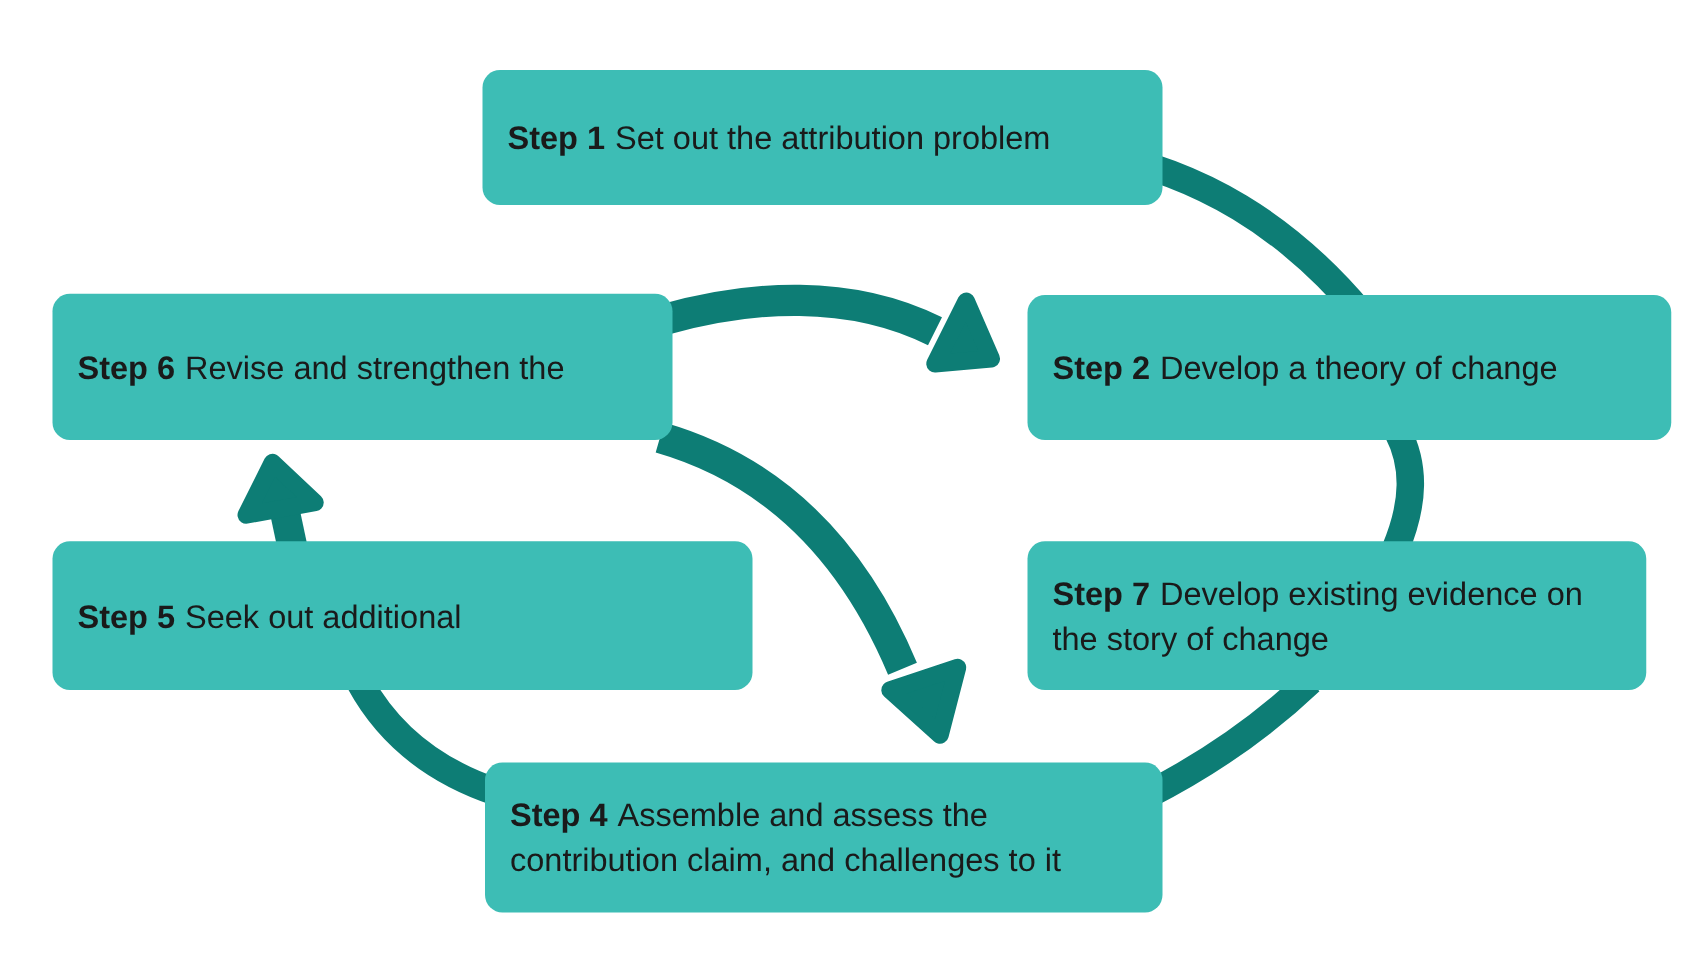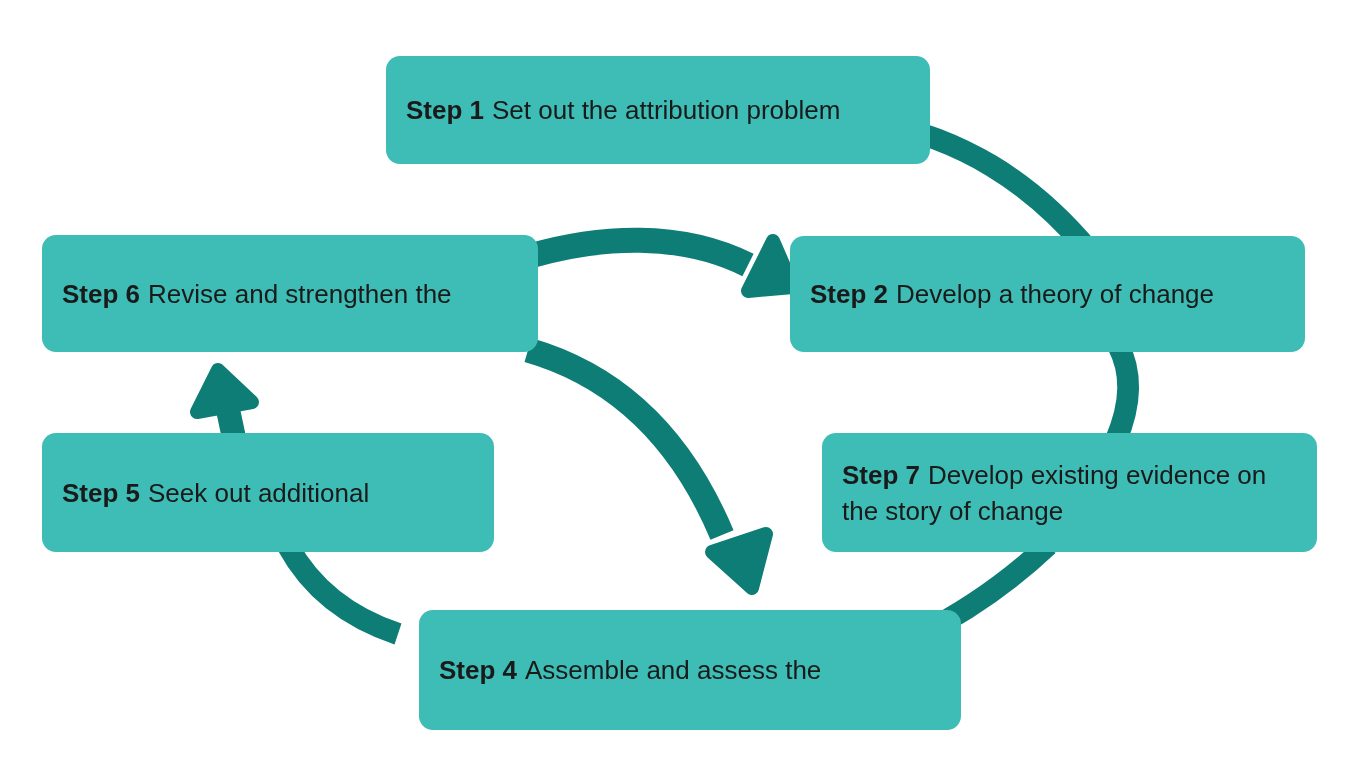--- a/index.html
+++ b/index.html
@@ -32,24 +32,24 @@
     box-sizing:border-box;
     display:flex;flex-direction:column;justify-content:center;
     padding:0 20px;
     color:var(--text);
     font-size:26px;line-height:36px;
   }
   .line{white-space:nowrap;}
   .step-label{font-weight:bold;margin-right:8px;}
   
   #box-step-1{left:386px;top:56px;width:544px;height:108px;}
-  #box-step-2{left:790px;top:236px;width:515px;height:116px;}
+  #box-step-2{left:822px;top:236px;width:515px;height:116px;}
   #box-step-3{left:822px;top:433px;width:495px;height:119px;}
-  #box-step-4{left:388px;top:610px;width:542px;height:120px;margin-left:31px;}
-  #box-step-5{left:42px;top:433px;width:452px;height:119px;}
+  #box-step-4{left:388px;top:610px;width:542px;height:120px;}
+  #box-step-5{left:42px;top:433px;width:560px;height:119px;}
   #box-step-6{left:42px;top:235px;width:496px;height:117px;gap:20px;}
 </style>
 </head>
 <body>
 
 <div id="canvas">
 
   <svg id="arrow-layer" viewBox="0 0 1366 768" xmlns="http://www.w3.org/2000/svg">
 
     <path class="arc" d="M 875 122 C 960 138 1030 180 1090 252"></path>
@@ -76,20 +76,21 @@
     <div class="line"><span class="step-label">Step 2</span><span>Develop a theory of change</span></div>
   </div>
 
   <div class="step-box" id="box-step-3">
     <div class="line"><span class="step-label">Step 7</span><span>Develop existing evidence on</span></div>
     <div class="line">the story of change</div>
   </div>
 
   <div class="step-box" id="box-step-4">
     <div class="line"><span class="step-label">Step 4</span><span>Assemble and assess the</span></div>
+    <div class="line">contribution claim, and challenges to it</div>
   </div>
 
   <div class="step-box" id="box-step-5">
     <div class="line"><span class="step-label">Step 5</span><span>Seek out additional</span></div>
   </div>
 
   <div class="step-box" id="box-step-6">
     <div class="line"><span class="step-label">Step 6</span><span>Revise and strengthen the</span></div>
   </div>
 

